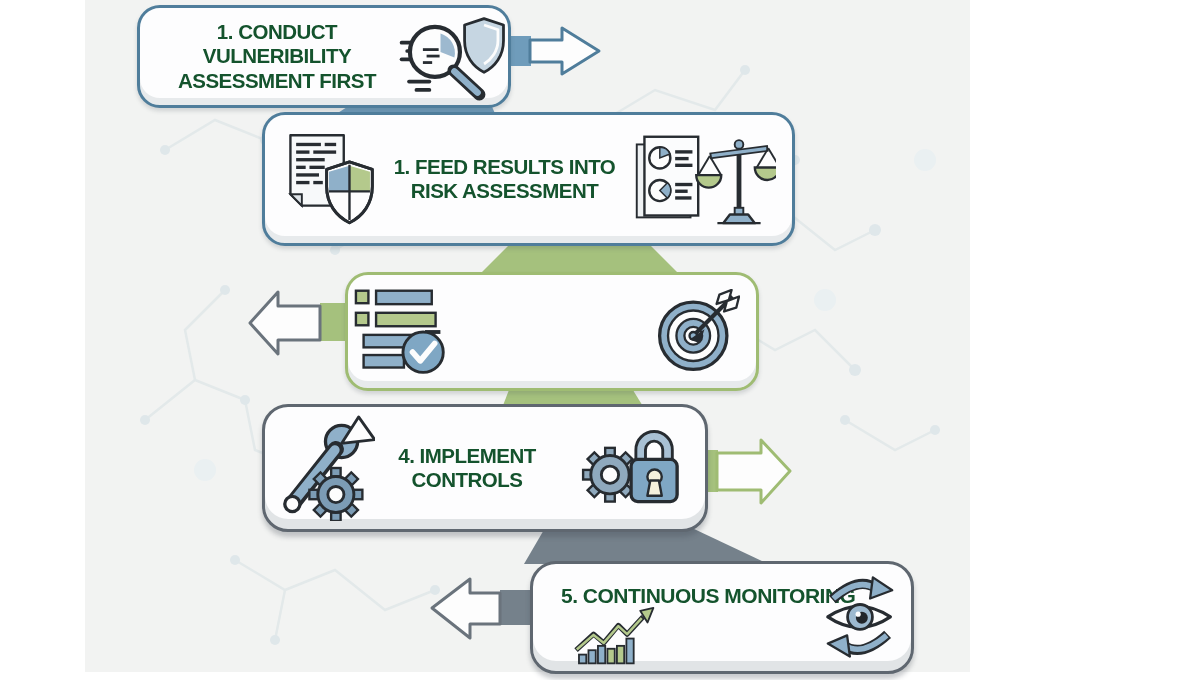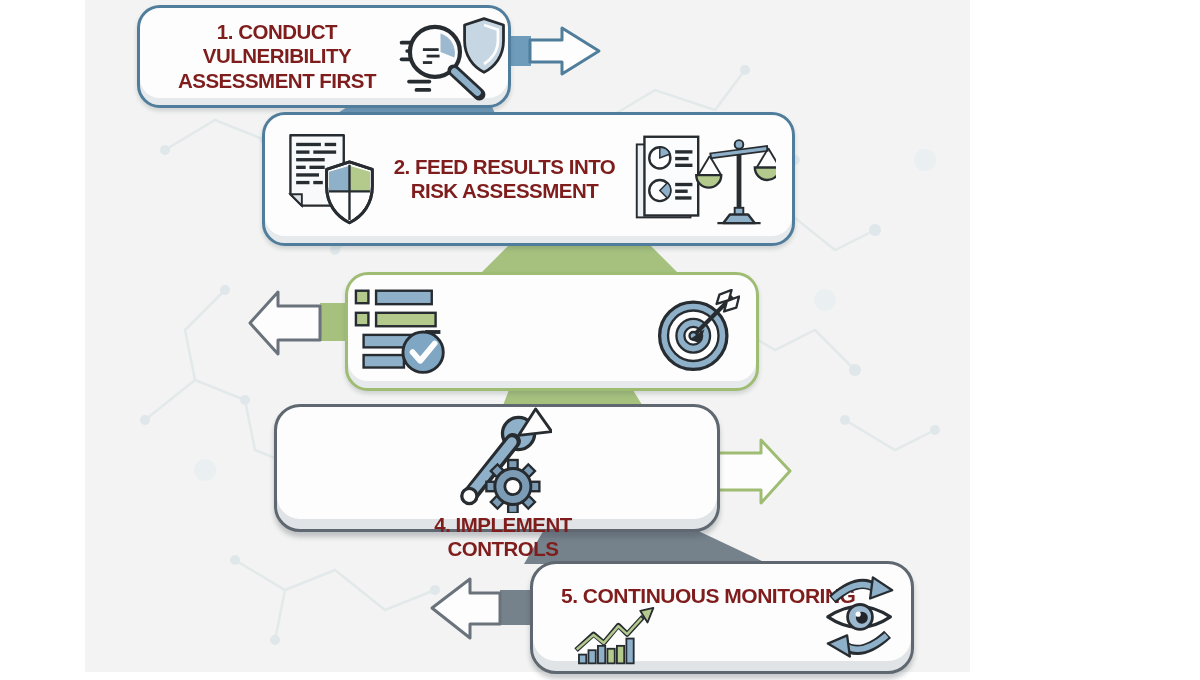--- a/index.html
+++ b/index.html
@@ -7,21 +7,21 @@
           font-family:"Liberation Sans",sans-serif;}
   .panel{position:absolute;left:85px;top:0;width:885px;height:672px;background:#f2f3f2;}
   .pattern{position:absolute;left:0;top:0;}
   .flow{position:absolute;left:0;top:0;z-index:2;pointer-events:none;}
   .card{position:absolute;background:#fdfdfe;z-index:3;display:flex;align-items:center;
         box-shadow:inset 0 -7px 0 rgba(213,218,221,.55), 0 3px 4px rgba(70,80,90,.20);}
   .card.blue {border:3px solid #4f7d9b;border-radius:23px;}
   .card.green{border:3px solid #9fbc73;border-radius:23px;}
   .card.slate{border:3px solid #5f6770;border-radius:26px;
         box-shadow:inset 0 -10px 0 rgba(222,225,227,.9), 0 5px 5px rgba(60,70,80,.28);}
-  .step-label{font-weight:bold;color:#7f1d1d;white-space:pre-line;letter-spacing:-0.5px;
+  .step-label{font-weight:bold;color:#14532d;white-space:pre-line;letter-spacing:-0.5px;
         line-height:1.18;font-size:20.5px;}
   .icon{flex:none;display:flex;align-items:center;justify-content:center;}
   
   #card1 .step-label{margin-left:16px;width:256px;text-align:center;}
   #card2 .step-label{flex:1;text-align:center;}
   #card3 .step-label{margin-left:28px;width:170px;text-align:left;}
   #card4 .step-label{margin-left:12px;width:160px;text-align:center;}
   #card5 .step-label{position:absolute;left:28px;top:20px;white-space:nowrap;font-size:21px;}
   .abs{position:absolute;}
 </style>
@@ -160,21 +160,21 @@
         <g transform="translate(50,32)">
           <path d="M24 0 L48 8 V26 C48 44 38 57 24 64 C10 57 0 44 0 26 V8 Z" fill="#fdfdfd" stroke="#272c31" stroke-width="3" stroke-linejoin="round"></path>
           <path d="M24 4 L2.5 10.5 L2.5 31 L24 31 Z" fill="#8fb0c9"></path>
           <path d="M24 4 L45.5 10.5 L45.5 31 L24 31 Z" fill="#b4c98c"></path>
           <line x1="24" y1="3" x2="24" y2="61" stroke="#272c31" stroke-width="2.5"></line>
           <line x1="2.5" y1="31" x2="45.5" y2="31" stroke="#272c31" stroke-width="2.5"></line>
           <path d="M24 0 L48 8 V26 C48 44 38 57 24 64 C10 57 0 44 0 26 V8 Z" fill="none" stroke="#272c31" stroke-width="3" stroke-linejoin="round"></path>
         </g>
       </svg>
     </span>
-    <div class="step-label">2. FEED RESULTS INTO
+    <div class="step-label">1. FEED RESULTS INTO
 RISK ASSESSMENT</div>
     <span class="icon" style="margin-right:16px;">
       <svg width="146" height="96" viewBox="0 0 150 100">
         <rect x="6" y="14" width="56" height="76" fill="#eef1f3" stroke="#272c31" stroke-width="2"></rect>
         <rect x="14" y="6" width="56" height="82" fill="#fbfcfd" stroke="#272c31" stroke-width="2.5"></rect>
         <circle cx="30" cy="28" r="11" fill="#fdfdfd" stroke="#272c31" stroke-width="2.5"></circle>
         <path d="M30 28 L30 17 A11 11 0 0 1 40.5 24 Z" fill="#8fb0c9" stroke="#272c31" stroke-width="1.5"></path>
         <circle cx="30" cy="62" r="11" fill="#fdfdfd" stroke="#272c31" stroke-width="2.5"></circle>
         <path d="M30 62 L38 54 A11 11 0 0 1 38 70 Z" fill="#8fb0c9" stroke="#272c31" stroke-width="1.5"></path>
         <g fill="#272c31">
@@ -226,21 +226,21 @@
         <circle cx="42" cy="50" r="9.5" fill="#fdfdfd" stroke="#272c31" stroke-width="2.5"></circle>
         <circle cx="42" cy="50" r="4" fill="#8fb0c9" stroke="#272c31" stroke-width="2.5"></circle>
         <line x1="45" y1="47" x2="84" y2="8" stroke="#272c31" stroke-width="4.5"></line>
         <polygon points="38,54 54,43 49,58" fill="#272c31"></polygon>
         <polygon points="70,6 83,1 80,12 67,16" fill="#fdfdfd" stroke="#272c31" stroke-width="2.5" stroke-linejoin="round"></polygon>
         <polygon points="78,13 91,8 88,20 75,24" fill="#fdfdfd" stroke="#272c31" stroke-width="2.5" stroke-linejoin="round"></polygon>
       </svg>
     </span>
   </div>
 
-  <div id="card4" class="card slate" style="left:274px;top:404px;width:440px;height:122px;flex-direction:column;">
+  <div id="card4" class="card slate" style="left:262px;top:404px;width:440px;height:122px;">
     <span class="icon" style="margin-left:10px;">
       <svg width="100" height="106" viewBox="0 0 105 112">
         <circle cx="70" cy="28" r="17" fill="#8fb0c9" stroke="#272c31" stroke-width="3.5"></circle>
         <polygon points="70,30 88,2 105,26" fill="#fdfdfd" stroke="#272c31" stroke-width="3" stroke-linejoin="round"></polygon>
         <line x1="18" y1="94" x2="64" y2="36" stroke="#272c31" stroke-width="17" stroke-linecap="round"></line>
         <line x1="19" y1="92" x2="63" y2="37" stroke="#8fb0c9" stroke-width="10" stroke-linecap="round"></line>
         <circle cx="18" cy="94" r="8" fill="#fdfdfd" stroke="#272c31" stroke-width="3.5"></circle>
         <g>
           <g fill="#7c9cb5" stroke="#272c31" stroke-width="2.5">
             <rect x="59" y="56" width="10" height="9" transform="rotate(0,64,84)"></rect>

